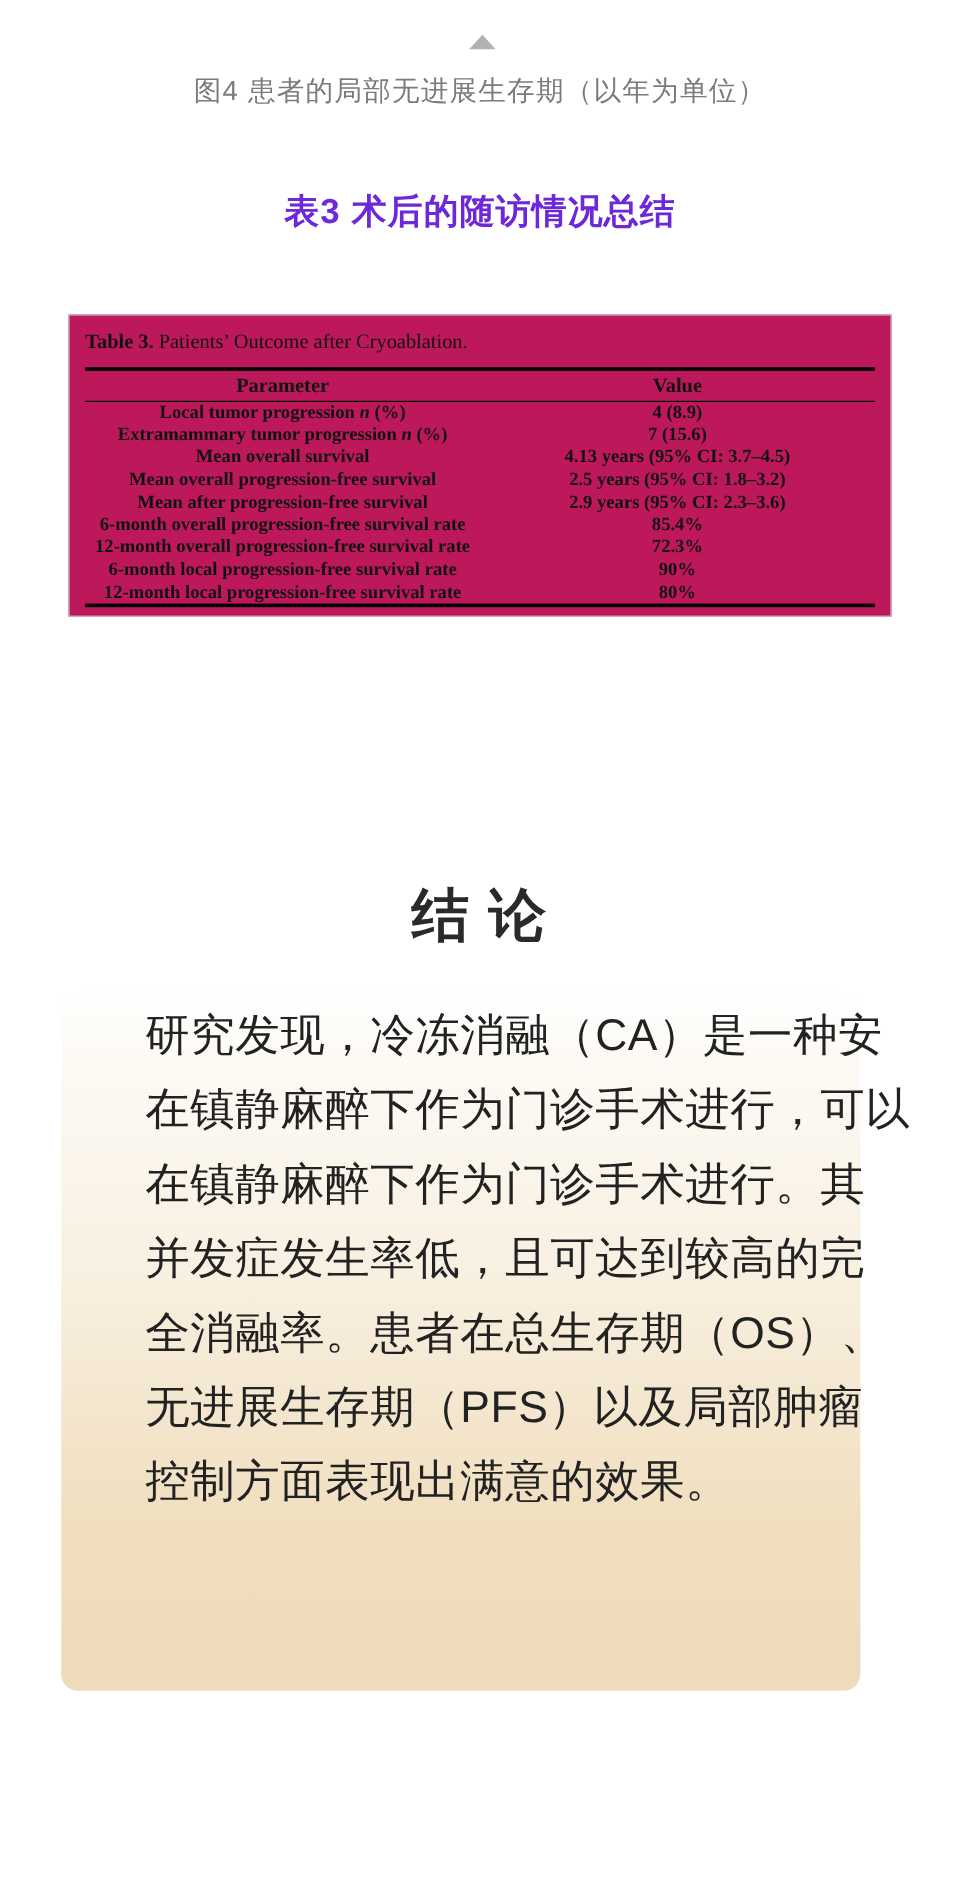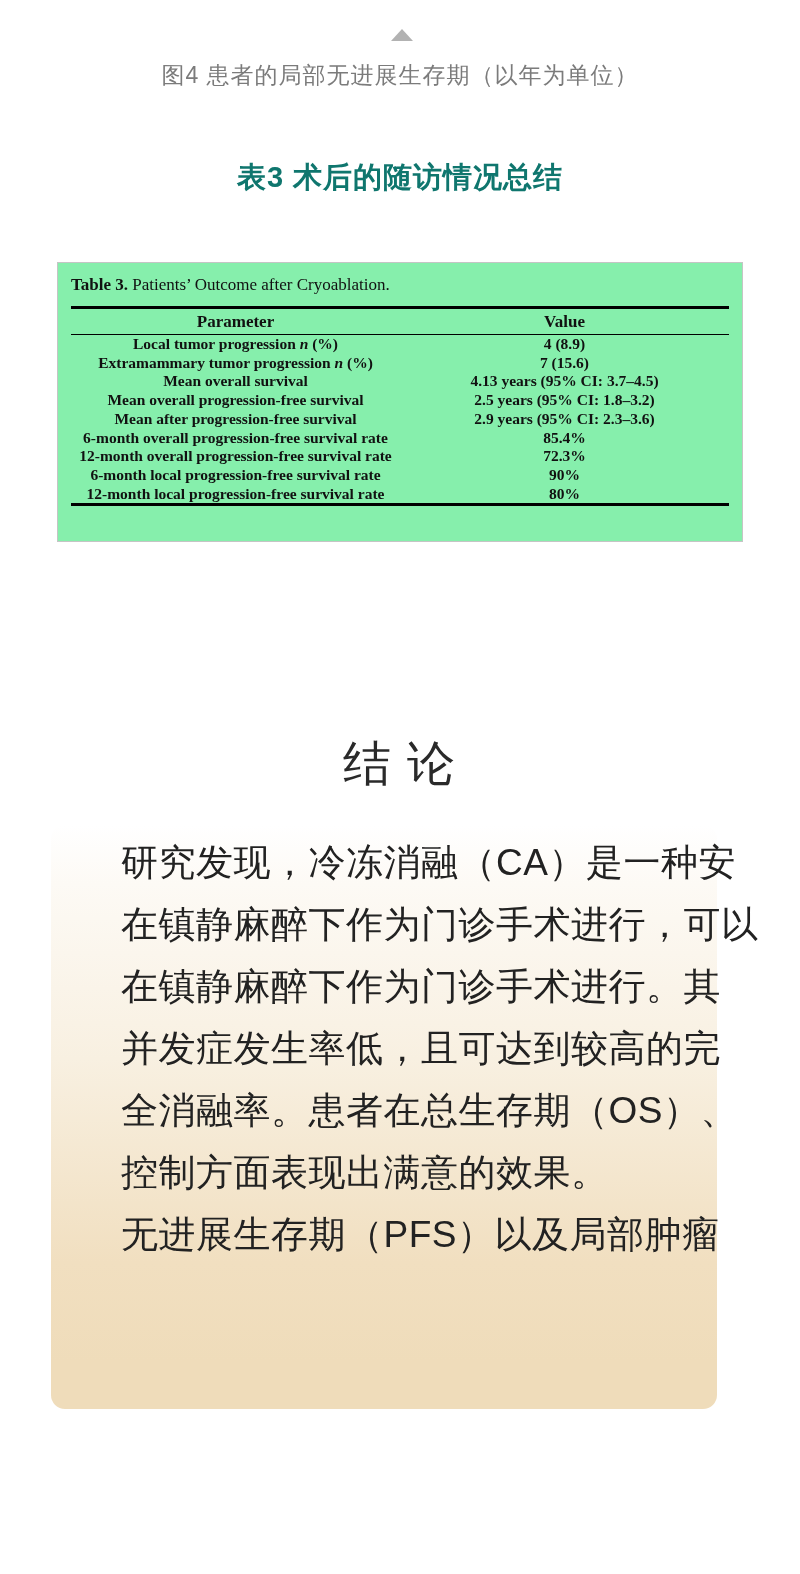--- a/index.html
+++ b/index.html
@@ -38,30 +38,30 @@
 
   
   .section-heading {
     position:absolute;
     left:0; top:158px;
     width:100%;
     text-align:center;
     font-size:29px;
     line-height:38px;
     font-weight:bold;
-    color:#0f766e;
+    color:#6d28d9;
     letter-spacing:1px;
   }
 
   
   .table-card {
     position:absolute;
     left:57px; top:262px;
-    width:686px; height:280px;
-    background:#86efac;
+    width:686px; height:252px;
+    background:#be185d;
     border:1px solid #c5c5c5;
   }
   .table-title {
     position:absolute;
     left:13px; top:12px;
     font-family:"Liberation Serif","DejaVu Serif",serif;
     font-size:17px;
     color:#111111;
     white-space:nowrap;
   }
@@ -98,21 +98,21 @@
 
   
   .conclusion-heading {
     position:absolute;
     left:0; top:732px;
     width:100%;
     text-align:center;
     font-family:"Liberation Serif","DejaVu Serif",serif;
     font-size:48px;
     line-height:64px;
-    font-weight:normal;
+    font-weight:bold;
     color:#2a2a2a;
     letter-spacing:2px;
   }
 
   
   .conclusion-panel {
     position:absolute;
     left:51px; top:825px;
     width:666px; height:584px;
     border-radius:14px;
@@ -202,18 +202,18 @@
 
   <div class="conclusion-heading">结 论</div>
 
   <div class="conclusion-panel">
     <div class="conclusion-text">
         <div class="cline">研究发现，冷冻消融（CA）是一种安</div>
         <div class="cline">在镇静麻醉下作为门诊手术进行，可以</div>
         <div class="cline">在镇静麻醉下作为门诊手术进行。其</div>
         <div class="cline">并发症发生率低，且可达到较高的完</div>
         <div class="cline">全消融率。患者在总生存期（OS）、</div>
+        <div class="cline">无进展生存期（PFS）以及局部肿瘤</div>
         <div class="cline">控制方面表现出满意的效果。</div>
-        <div class="cline">无进展生存期（PFS）以及局部肿瘤</div>
       </div>
   </div>
 
 </div>
 
 </body></html>

